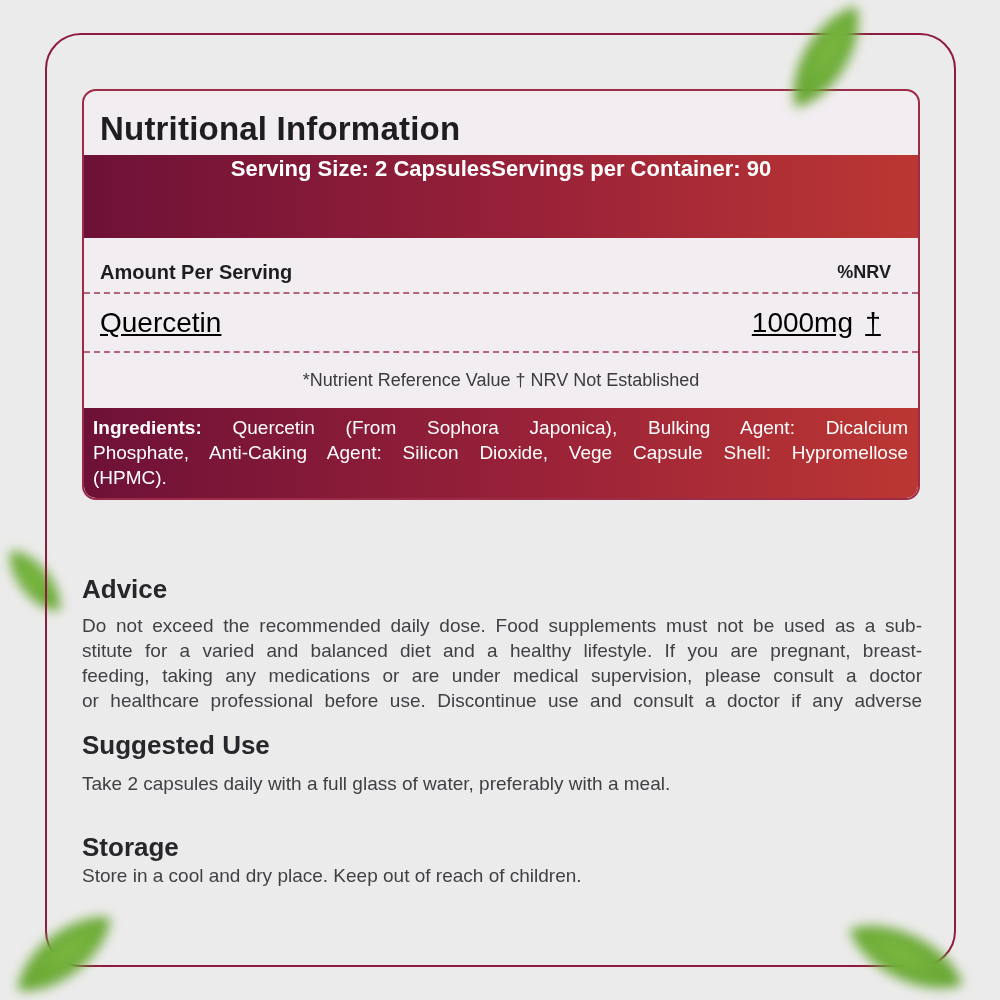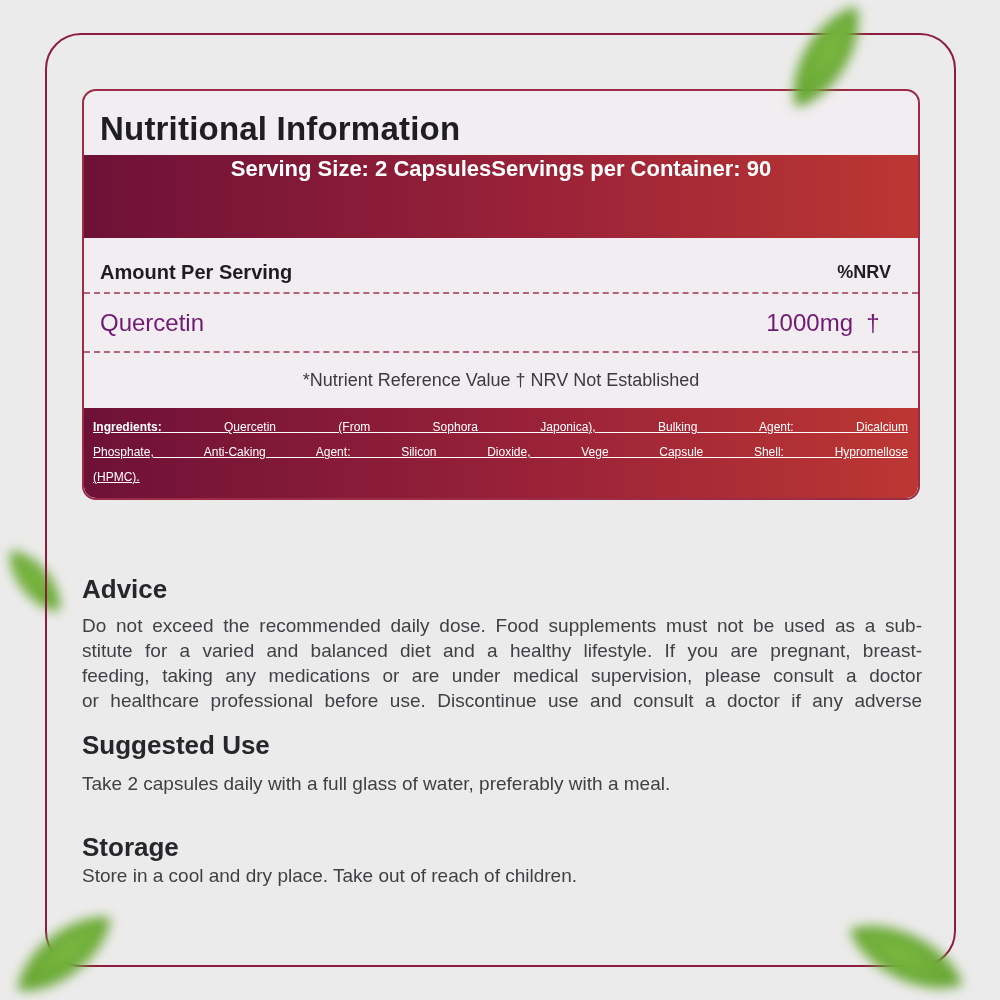--- a/index.html
+++ b/index.html
@@ -36,33 +36,33 @@
   .table-header {
     height: 54px; display: flex; align-items: center; justify-content: space-between;
     padding: 16px 27px 0 16px; font-weight: bold; color: #1E1E22;
   }
   .table-header .th-left { font-size: 20px; }
   .table-header .th-right { font-size: 18px; }
   .divider { border-top: 2px dashed #B4647A; height: 0; }
   .data-row {
     height: 58px; display: grid; grid-template-columns: 1fr 190px 40px;
     align-items: center; padding: 0 25px 0 16px;
-    font-size: 24px; color: #701a75;
+    font-size: 28px; color: #000000; text-decoration: underline;
   }
   .data-row .amount { text-align: right; }
   .data-row .nrv { text-align: center; }
   .footnote {
     height: 55px; display: flex; align-items: center; justify-content: center;
     font-size: 18px; color: #3A3A40;
   }
   .ingredients {
     margin-top: auto; padding: 7px 10px 8px 9px;
     background: linear-gradient(90deg, #6E1137 0%, #9A2238 55%, #BC3733 100%);
     border-radius: 0 0 12px 12px;
-    color: #fff; font-size: 12px; line-height: 25px; text-decoration: underline;
+    color: #fff; font-size: 19px; line-height: 25px;
   }
   .jline { text-align: justify; text-align-last: justify; }
   .lline { text-align: left; }
 
   
   .section { position: absolute; left: 82px; width: 840px; z-index: 2; color: #3F3F44; }
   .section h2 { font-size: 26px; line-height: 31px; font-weight: bold; color: #26262B; }
   .section .para { font-size: 19px; line-height: 25px; }
   #advice    { top: 535px; margin-top: 39px; }  #advice h2    { margin-bottom: 8px; }
   #suggested { top: 730px; }  #suggested h2 { margin-bottom: 10px; }
@@ -123,21 +123,21 @@
   </div>
 </div>
 
 <div class="section" id="suggested">
   <h2>Suggested Use</h2>
   <div class="para">Take 2 capsules daily with a full glass of water, preferably with a meal.</div>
 </div>
 
 <div class="section" id="storage">
   <h2>Storage</h2>
-  <div class="para">Store in a cool and dry place. Take out of reach of children.</div>
+  <div class="para">Store in a cool and dry place. Keep out of reach of children.</div>
 </div>
 
 <div class="leaf" id="leaf-top-right">
   <svg viewBox="0 0 100 160" preserveAspectRatio="none" aria-hidden="true">
     <defs>
         <radialGradient id="lg1" cx="50%" cy="45%" r="65%">
       <stop offset="0%" stop-color="#7DBA43"></stop>
           <stop offset="100%" stop-color="#5E9E2C"></stop>
     </radialGradient>
       </defs>

